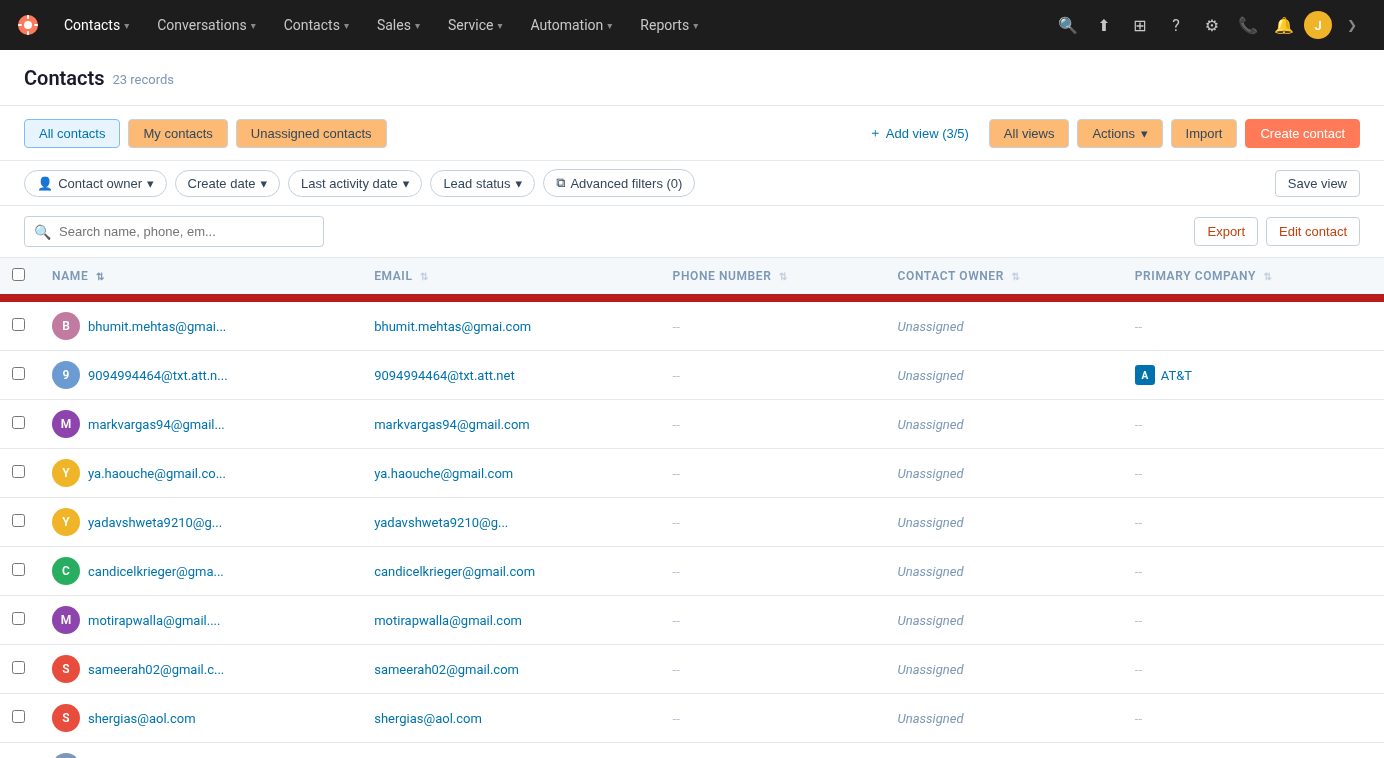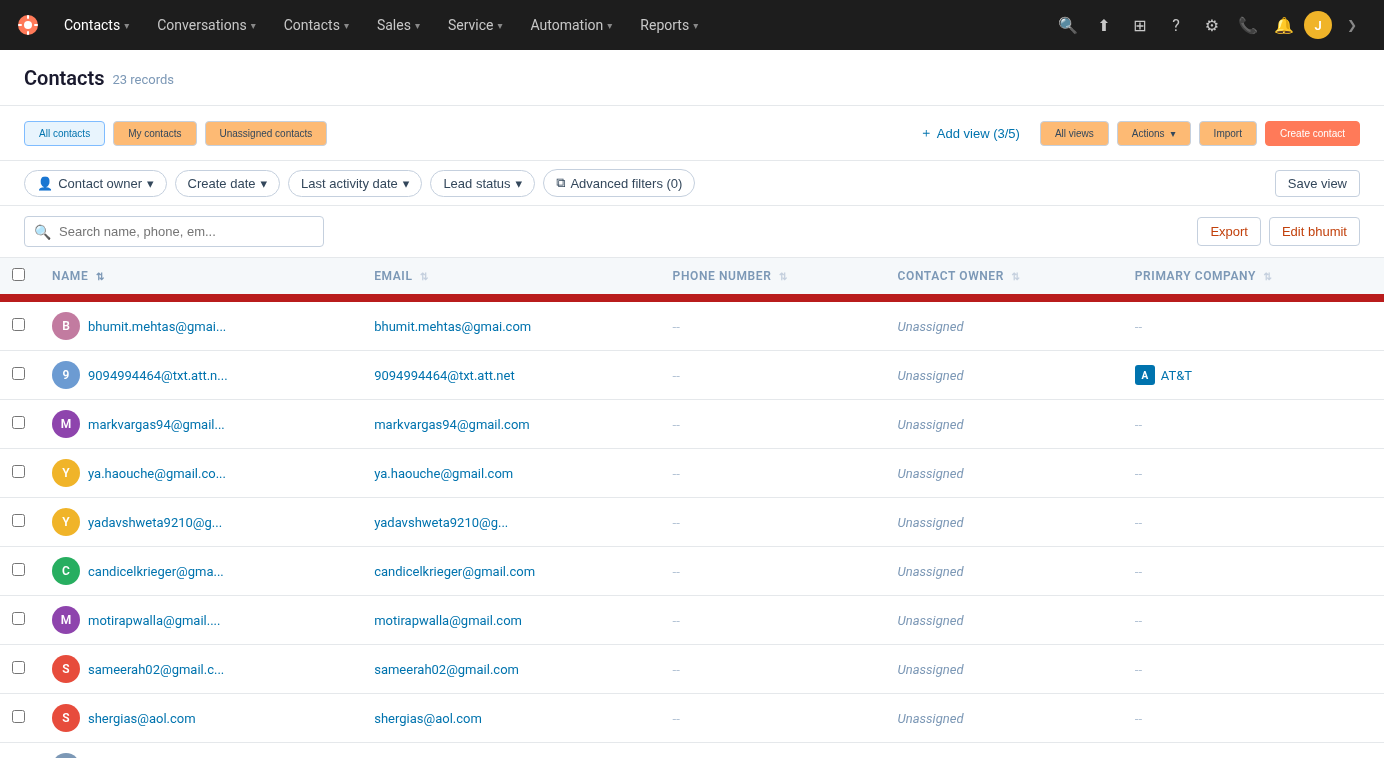--- a/index.html
+++ b/index.html
@@ -19,21 +19,21 @@
     
     .page-content { padding: 0; }
 
     
     .contacts-banner { background: #fff; border-bottom: 1px solid #e5e8eb; padding: 0 24px; display: flex; align-items: center; height: 56px; }
     .contacts-title { font-size: 20px; font-weight: 600; color: #1a1a2e; }
     .records-count { font-size: 13px; color: #7c98b6; margin-left: 8px; margin-top: 3px; }
 
     
     .toolbar { background: #fff; border-bottom: 1px solid #e5e8eb; padding: 12px 24px; display: flex; align-items: center; gap: 8px; }
-    .btn { display: inline-flex; align-items: center; gap: 6px; padding: 6px 14px; border-radius: 4px; font-size: 10px; cursor: pointer; border: 1px solid transparent; font-weight: 500; }
+    .btn { display: inline-flex; align-items: center; gap: 6px; padding: 6px 14px; border-radius: 4px; font-size: 13px; cursor: pointer; border: 1px solid transparent; font-weight: 500; }
     .btn-secondary { background: #fdba74; border-color: #c5d0de; color: #33475b; }
     .btn-primary { background: #ff7a59; border-color: #ff7a59; color: #fff; }
     .toolbar-right { margin-left: auto; display: flex; align-items: center; gap: 8px; }
     .add-view-btn { display: flex; align-items: center; gap: 4px; padding: 6px 12px; font-size: 13px; color: #0073ae; cursor: pointer; background: none; border: none; font-weight: 500; }
 
     
     .filter-row { background: #fff; border-bottom: 1px solid #e5e8eb; padding: 8px 24px; display: flex; align-items: center; gap: 8px; }
     .filter-btn { display: inline-flex; align-items: center; gap: 5px; padding: 5px 12px; border-radius: 20px; font-size: 13px; cursor: pointer; border: 1px solid #c5d0de; background: #fff; color: #33475b; }
     .save-view-btn { margin-left: auto; display: inline-flex; align-items: center; gap: 4px; padding: 5px 12px; font-size: 13px; color: #33475b; cursor: pointer; background: #fff; border: 1px solid #c5d0de; border-radius: 4px; }
 
@@ -209,21 +209,21 @@
 
   <div class="search-actions-bar">
     <div class="search-wrapper">
       <span class="search-icon-wrap">🔍</span>
       <input type="text" class="search-input" placeholder="Search name, phone, em..." style="">
     </div>
     <button class="action-btn export-btn" style="margin-left:auto;">
       <span>Export</span>
     </button>
     <button class="action-btn edit-col-btn">
-      <span>Edit bhumit</span>
+      <span>Edit contact</span>
     </button>
   </div>
 
   <div class="table-wrapper">
     <table>
       <thead>
         <tr>
           <th class="checkbox-col">
             <input type="checkbox" style="">
           </th>

